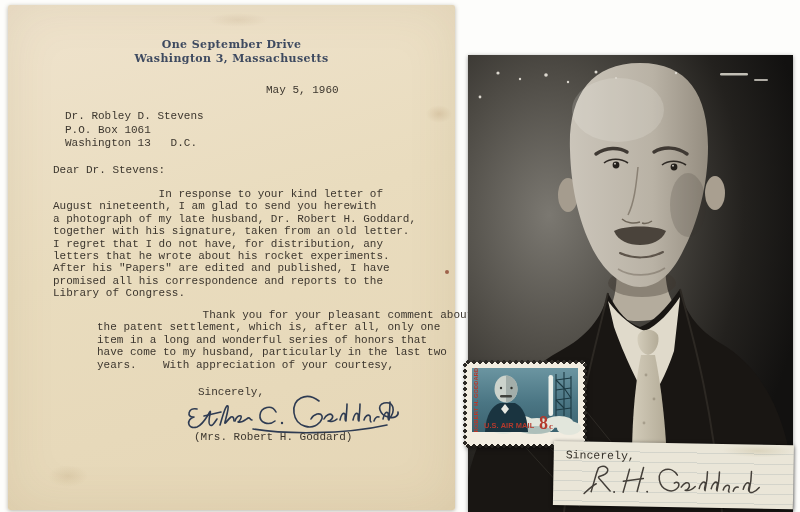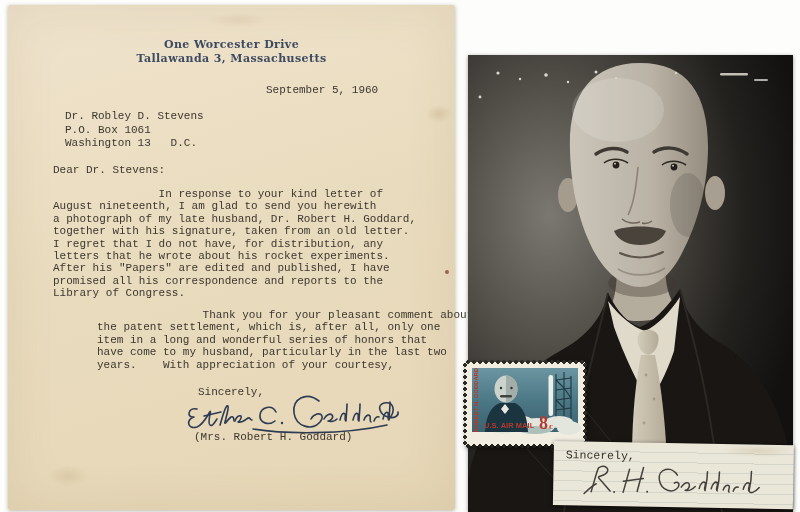--- a/index.html
+++ b/index.html
@@ -68,25 +68,25 @@
         font-size:11.5px;color:#332f28;white-space:pre;}
   .sig-rh{position:absolute;left:26px;top:20px;width:202px;height:42px;}
 </style>
 </head>
 <body>
 
 <div class="canvas">
 
   <div class="letter">
     <div class="letterhead">
-      <div>One Worcester Drive</div>
-      <div>Tallawanda 3, Massachusetts</div>
+      <div>One September Drive</div>
+      <div>Washington 3, Massachusetts</div>
     </div>
 
-    <div class="mono date">September 5, 1960</div>
+    <div class="mono date">May 5, 1960</div>
     <div class="mono recipient">Dr. Robley D. Stevens
 P.O. Box 1061
 Washington 13   D.C.</div>
     <div class="mono salutation">Dear Dr. Stevens:</div>
     <div class="mono para1">                In response to your kind letter of
 August nineteenth, I am glad to send you herewith
 a photograph of my late husband, Dr. Robert H. Goddard,
 together with his signature, taken from an old letter.
 I regret that I do not have, for distribution, any
 letters that he wrote about his rocket experiments.

